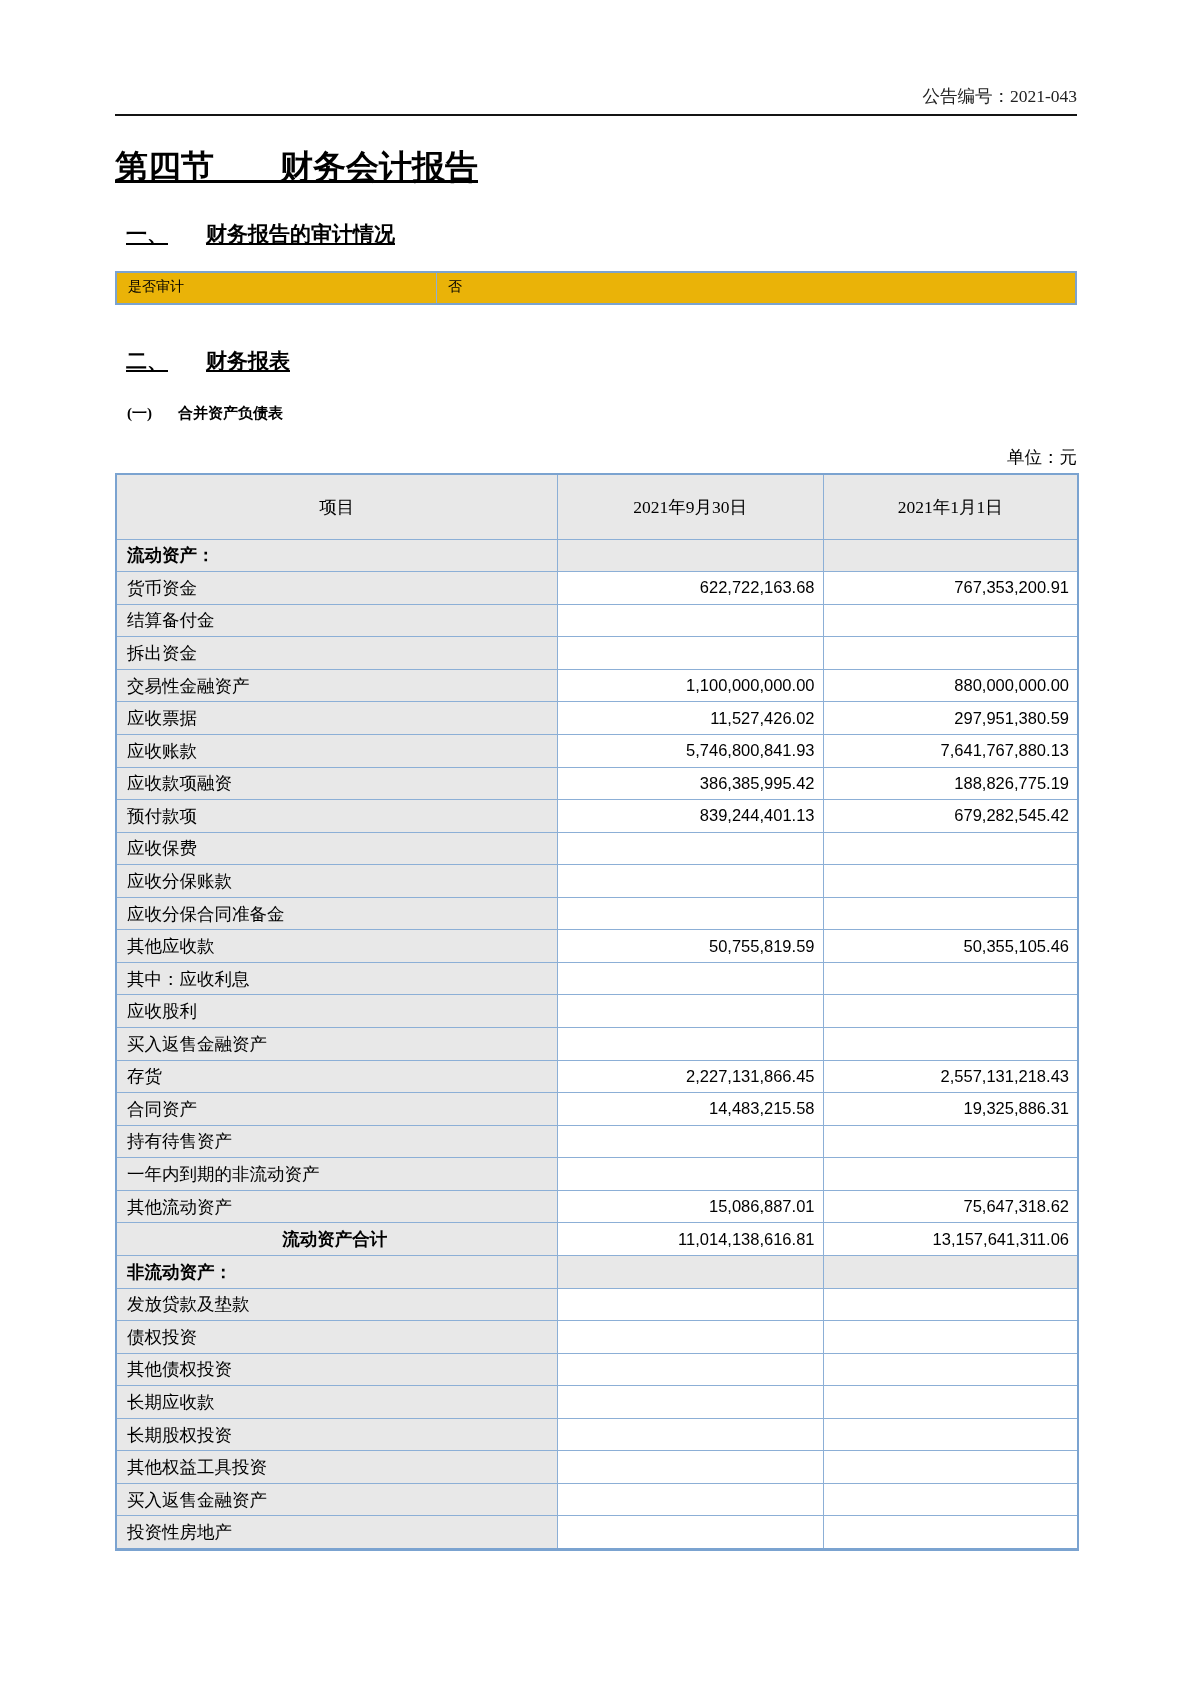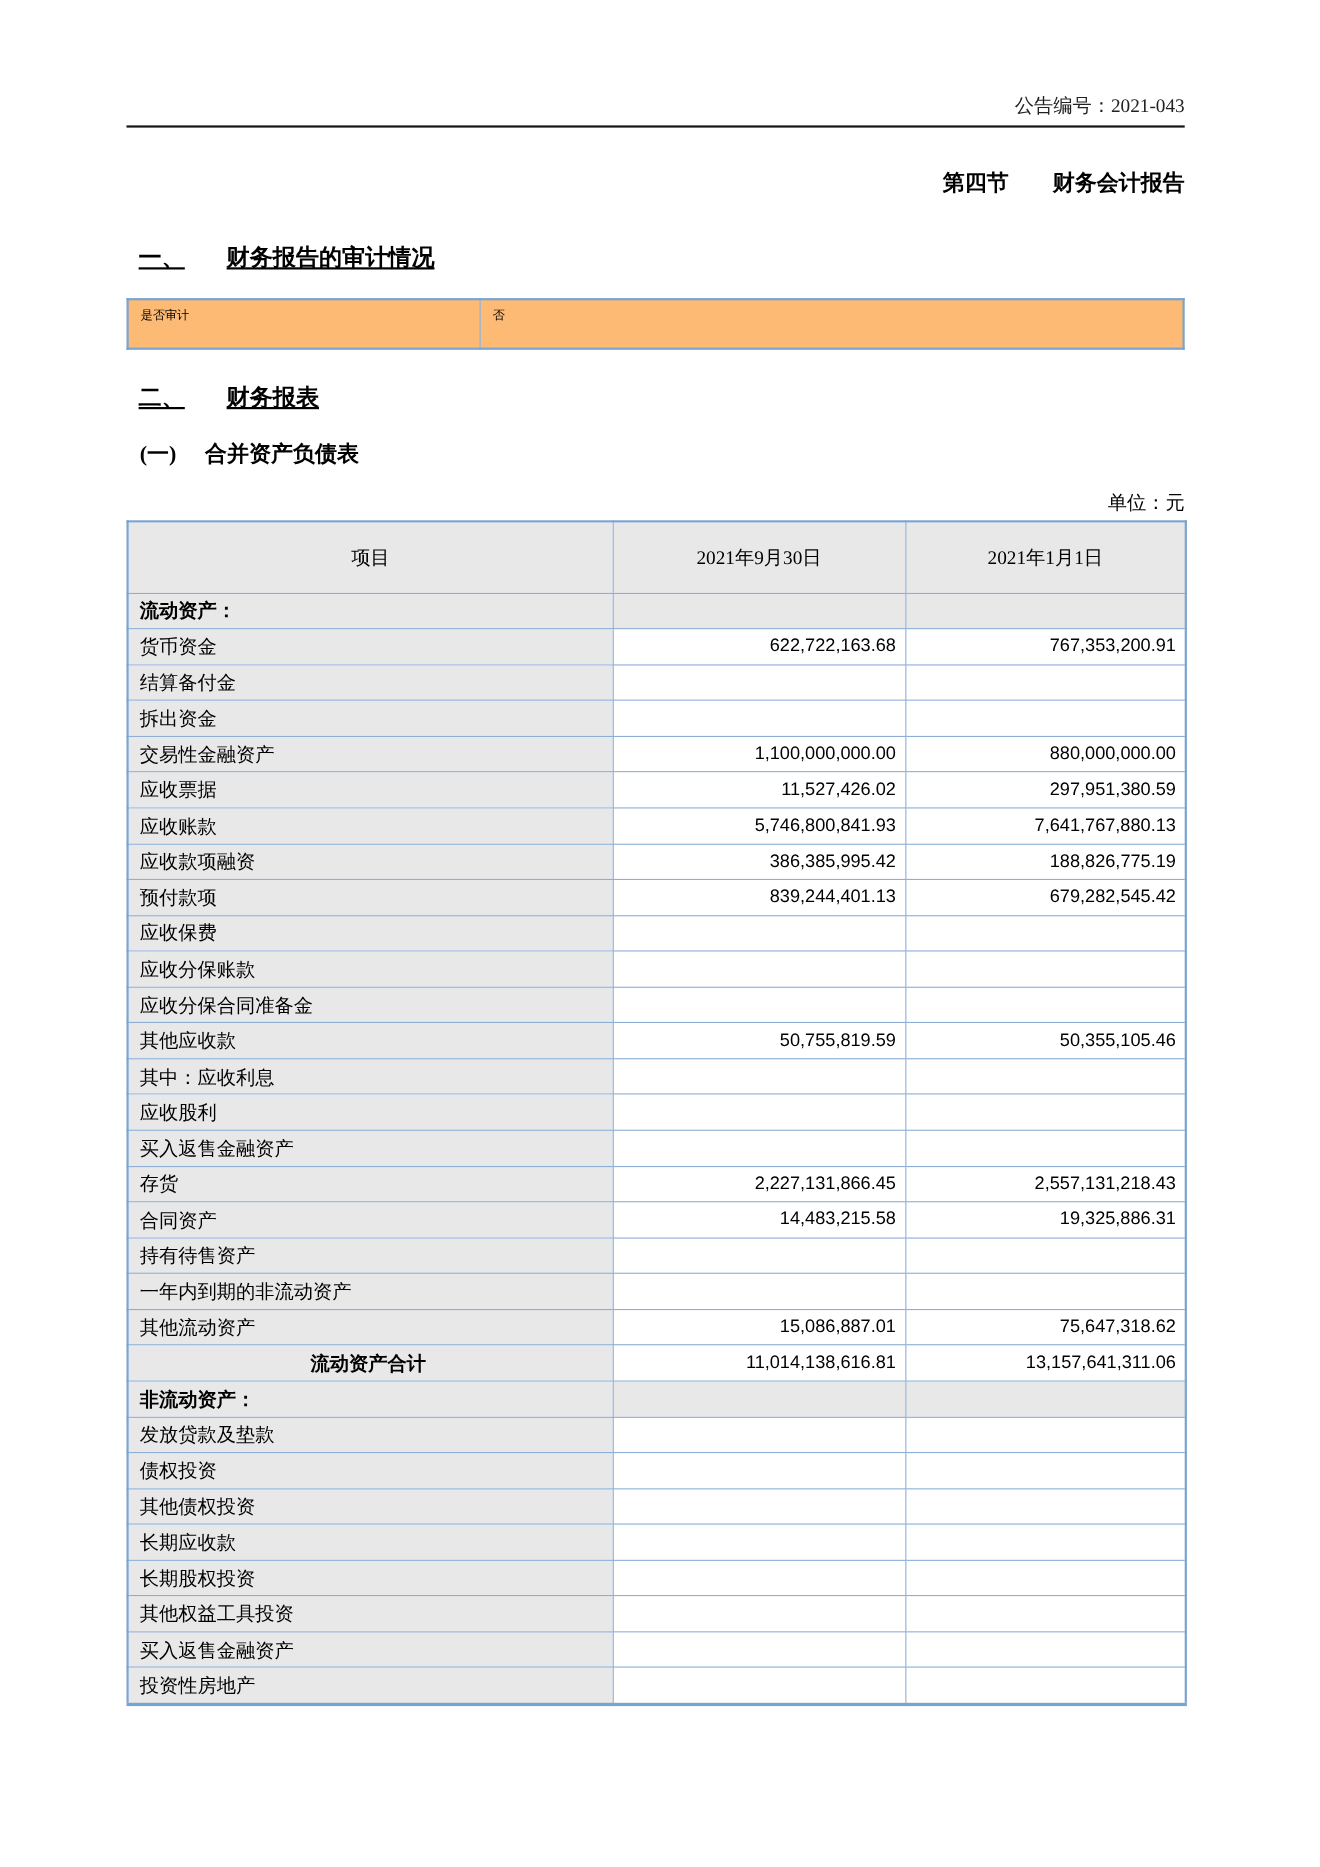--- a/index.html
+++ b/index.html
@@ -18,53 +18,53 @@
     position:absolute; top:84px; right:0;
     font-size:17.5px; line-height:24px;
     color:#222;
   }
   .topline {
     position:absolute; top:114px; left:0; width:962px; height:2px;
     background:#141414;
   }
   .doc-title {
     position:absolute; top:150px; left:0; width:962px; margin:0;
-    text-align:right;
-    font-size:20px; font-weight:bold; line-height:34px;
+    text-align:left;
+    font-size:33px; font-weight:bold; line-height:34px;text-decoration:underline;
   }
   .h2 {
     position:absolute; left:11px;
     font-size:21px; font-weight:bold; line-height:28px;
     white-space:nowrap;
     text-decoration:underline;
   }
   .h2 .h-label { margin-left:38px; }
   .h2-audit { top:220px; }
   .h2-statements { top:347px; }
   .h3 {
     position:absolute; left:12px; top:400px;
-    font-size:20px; font-weight:bold; line-height:26px;
+    font-size:15px; font-weight:bold; line-height:26px;
     white-space:nowrap;
   }
   .h3 .h-label { margin-left:26px; }
   .unit {
     position:absolute; top:446px; right:0;
     font-size:17.5px; line-height:22px;
   }
   table { border-collapse:collapse; table-layout:fixed; }
   .audit-table {
     position:absolute; top:271px; left:0; width:962px;
     border:2px solid #7BA3D0;
   }
   .audit-table td {
     border:1px solid #8CAFD6;
     height:27px;
-    padding:0 0 16px 11px;
-    font-size:11px;
-    background:#fdba74;
+    padding:0 0 3px 11px;
+    font-size:14px;
+    background:#eab308;
     vertical-align:middle;
   }
   .audit-table td.q { width:308px; }
   .bs-table {
     position:absolute; top:473px; left:0; width:962px;
     border:2px solid #7BA3D0;
     border-bottom-width:3px;
   }
   .bs-table th, .bs-table td {
     border:1px solid #8CAFD6;

